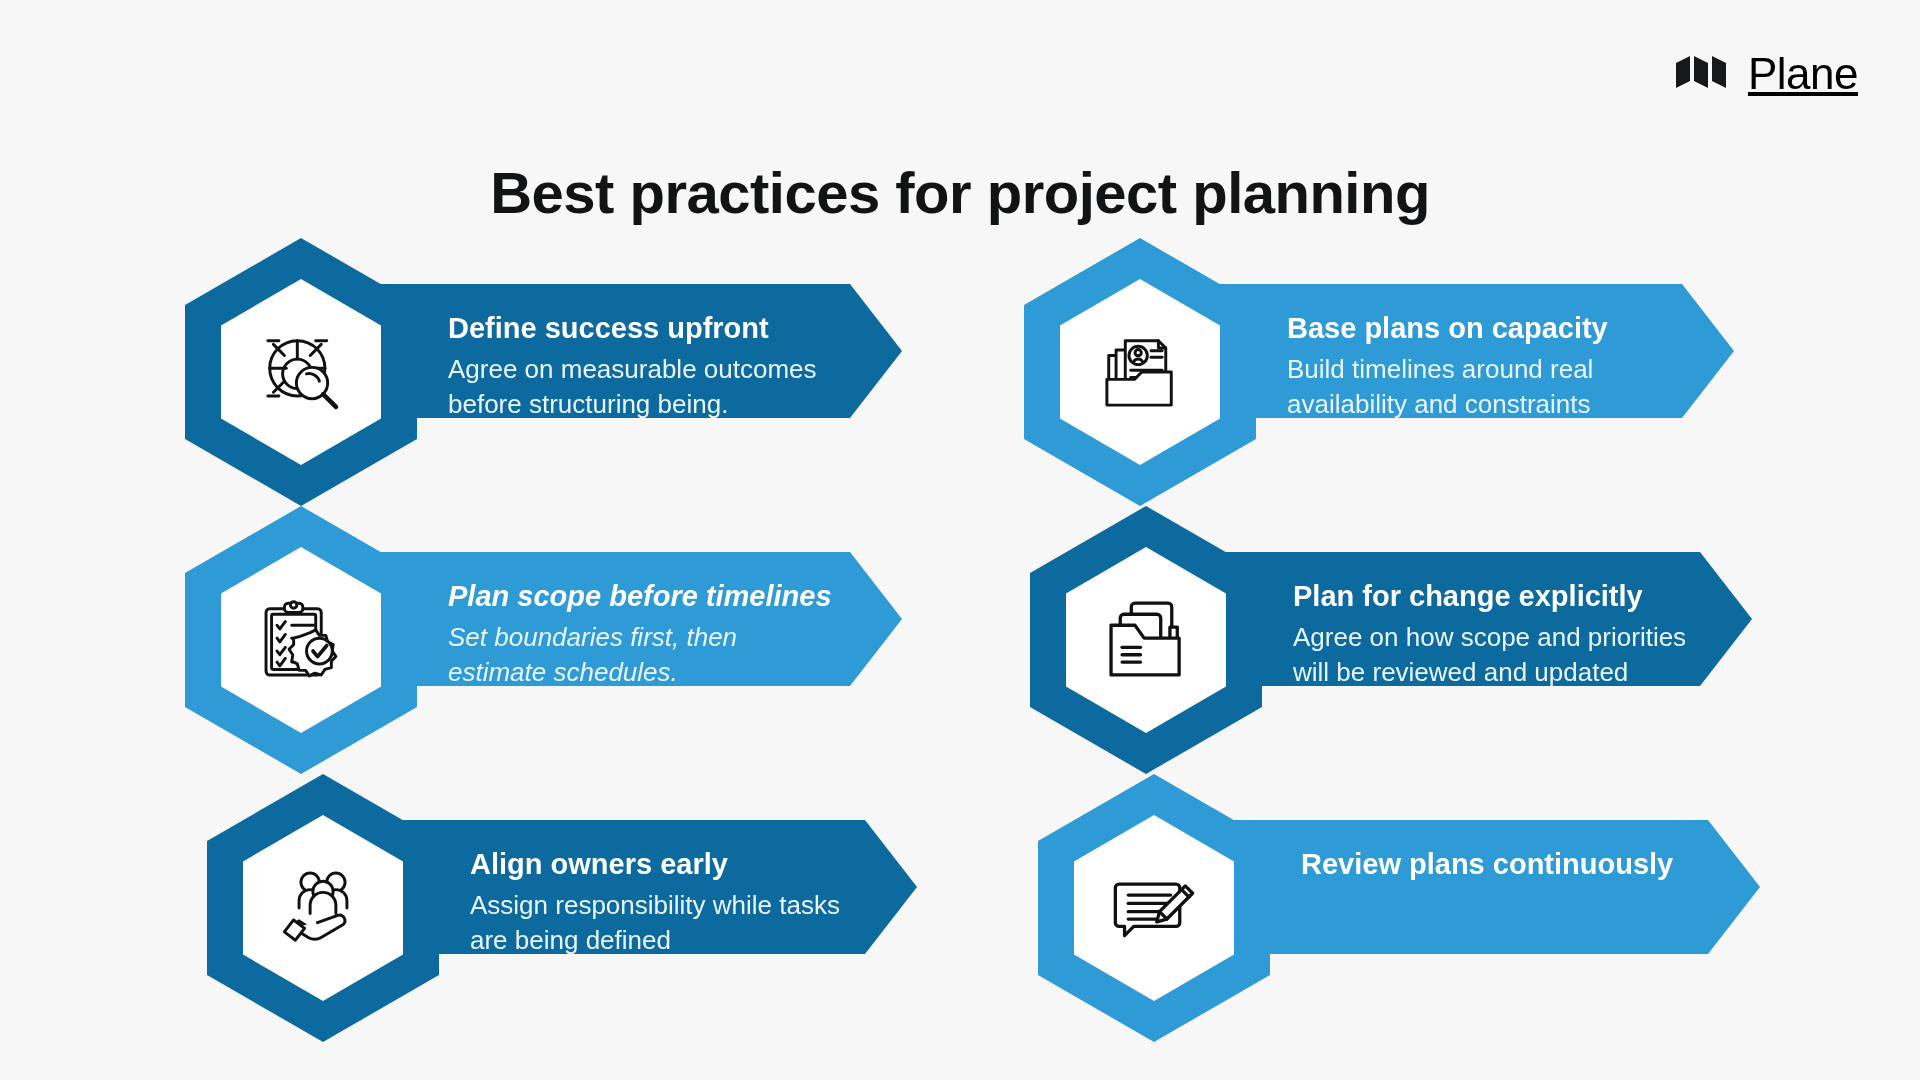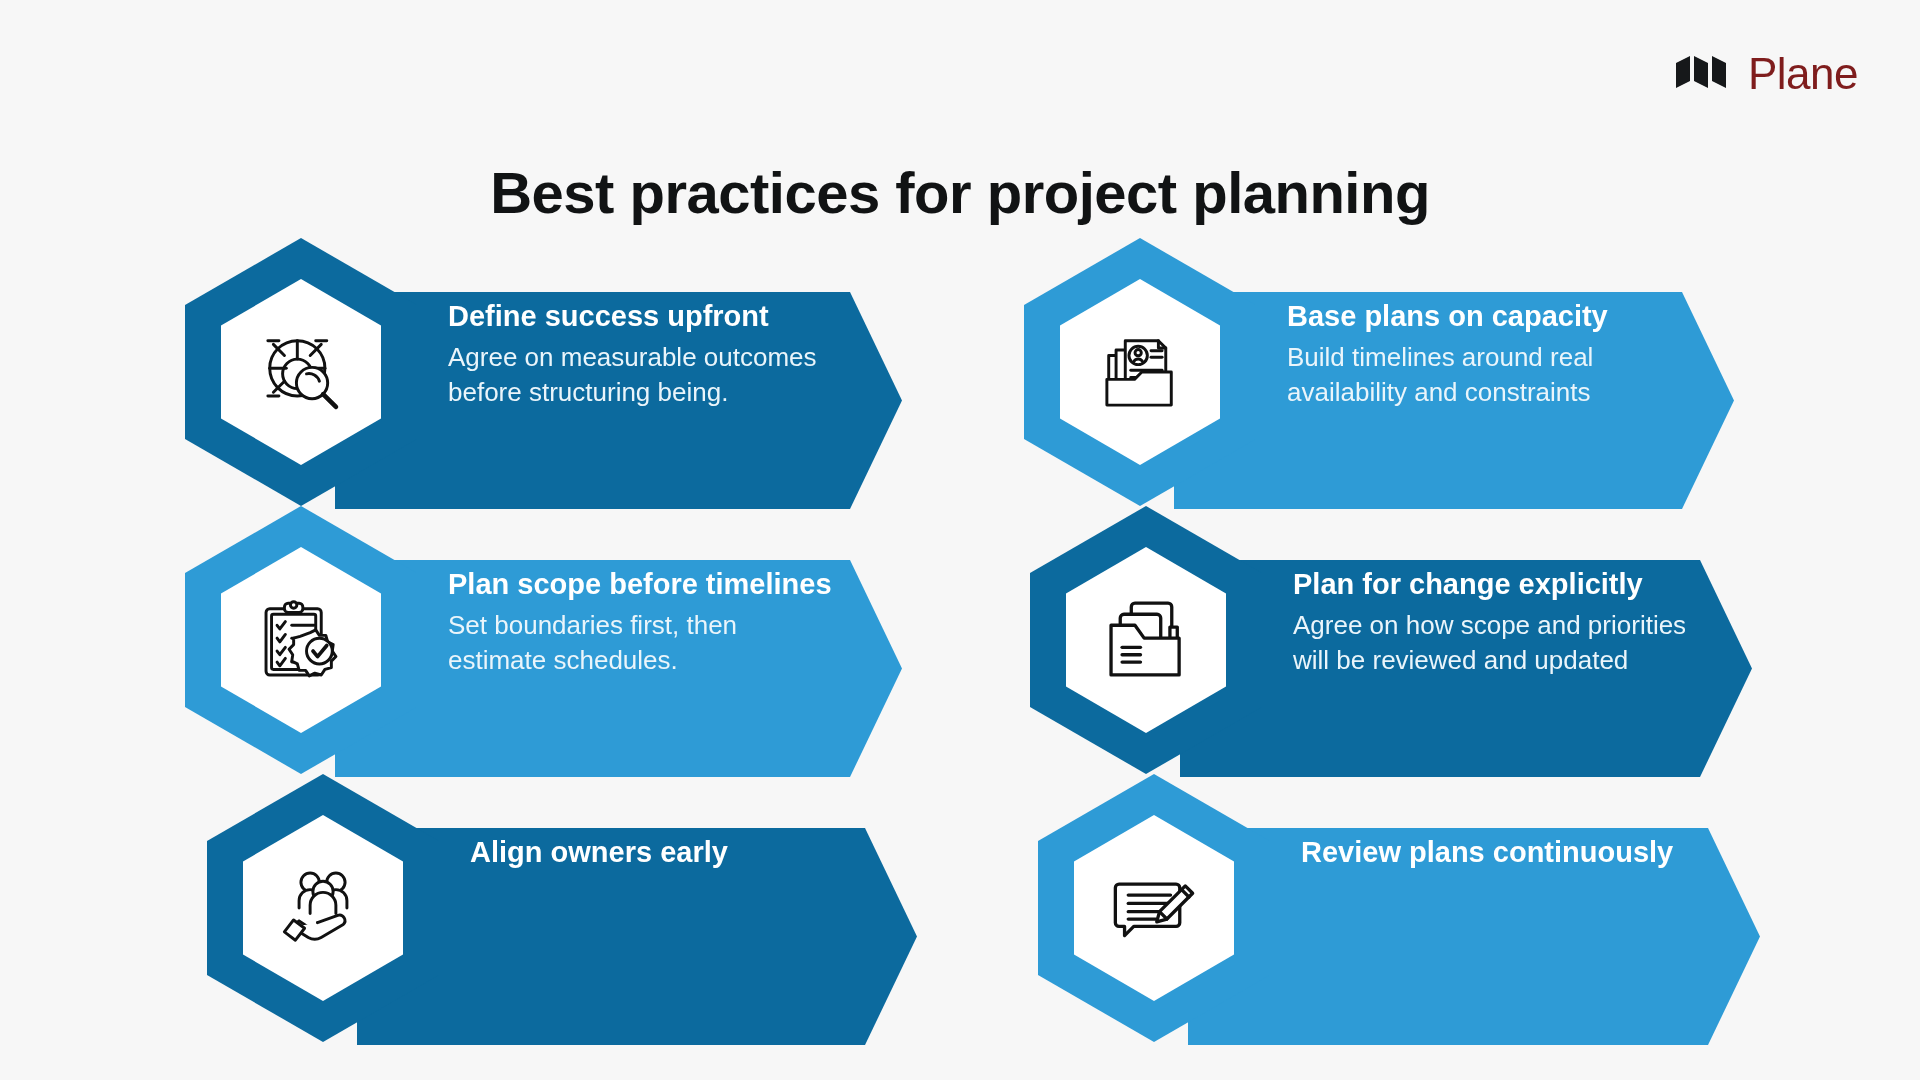--- a/index.html
+++ b/index.html
@@ -22,23 +22,24 @@
     top: 52px;
     right: 62px;
     display: flex;
     align-items: center;
     gap: 14px;
   }
   .logo-mark { display: block; }
   .logo-word {
     font-size: 44px;
     font-weight: 500;
-    color: #7f1d1d;
+    color: #000000;
     letter-spacing: -0.5px;
     line-height: 1;
+    text-decoration: underline;
   }
 
   
   .page-title {
     position: absolute;
     top: 120px;
     left: 0;
     width: 1920px;
     text-align: center;
     font-size: 58px;
@@ -63,26 +64,26 @@
 
   .card {
     position: relative;
     height: 268px;
   }
 
   
   .banner {
     position: absolute;
     left: 150px;
-    top: 54px;
+    top: 46px;
     width: 567px;
-    height: 217px;
+    height: 134px;
     clip-path: polygon(0 0, calc(100% - 52px) 0, 100% 50%, calc(100% - 52px) 100%, 0 100%);
     box-sizing: border-box;
-    padding: 7px 60px 0 113px;
+    padding: 27px 60px 0 113px;
   }
   .card.dark .banner { background: #0c6a9e; }
   .card.light .banner { background: #2e9bd6; }
 
   .banner-title {
     font-size: 29px;
     font-weight: 700;
     color: #ffffff;
     line-height: 1.2;
     margin: 0 0 6px 0;
@@ -127,21 +128,21 @@
   
   .card.r1.c1 .hex-wrap { left: 0px; }
   .card.r1.c2 .hex-wrap { left: 14px; }
   .card.r2.c1 .hex-wrap { left: 0px; }
   .card.r2.c2 .hex-wrap { left: 20px; }
   .card.r3.c1 .hex-wrap { left: 22px; }
   .card.r3.c2 .hex-wrap { left: 28px; }
 
   .card.r1.c1 .banner { left: 150px; }
   .card.r1.c2 .banner { left: 164px; width: 560px; }
-  .card.r2.c1 .banner { left: 150px; }
+  .card.r2.c1 .banner { left: 150px; font-style: italic; }
   .card.r2.c2 .banner { left: 170px; width: 572px; }
   .card.r3.c1 .banner { left: 172px; width: 560px; }
   .card.r3.c2 .banner { left: 178px; width: 572px; }
 </style>
 </head>
 <body>
 
 <div class="logo">
   <span class="logo-mark">
     <svg width="60" height="40" viewBox="0 0 60 40">
@@ -265,20 +266,21 @@
             <line x1="24" y1="74" x2="44" y2="74"></line>
           </svg>
         </span>
       </div>
     </div>
   </div>
 
   <div class="card dark r3 c1">
     <div class="banner">
       <p class="banner-title">Align owners early</p>
+      <p class="banner-desc">Assign responsibility while tasks are being defined</p>
     </div>
     <div class="hex-wrap">
       <div class="hex-outer"></div>
       <div class="hex-inner">
         <span>
           <svg width="92" height="92" viewBox="0 0 100 100" fill="none" stroke="#111" stroke-width="3.2" stroke-linecap="round" stroke-linejoin="round">
             <circle cx="36" cy="22" r="10" fill="#fff"></circle>
             <path d="M24 50 v-8 a12 12 0 0 1 24 0 v8" fill="#fff"></path>
             <circle cx="64" cy="22" r="10" fill="#fff"></circle>
             <path d="M52 50 v-8 a12 12 0 0 1 24 0 v8" fill="#fff"></path>

